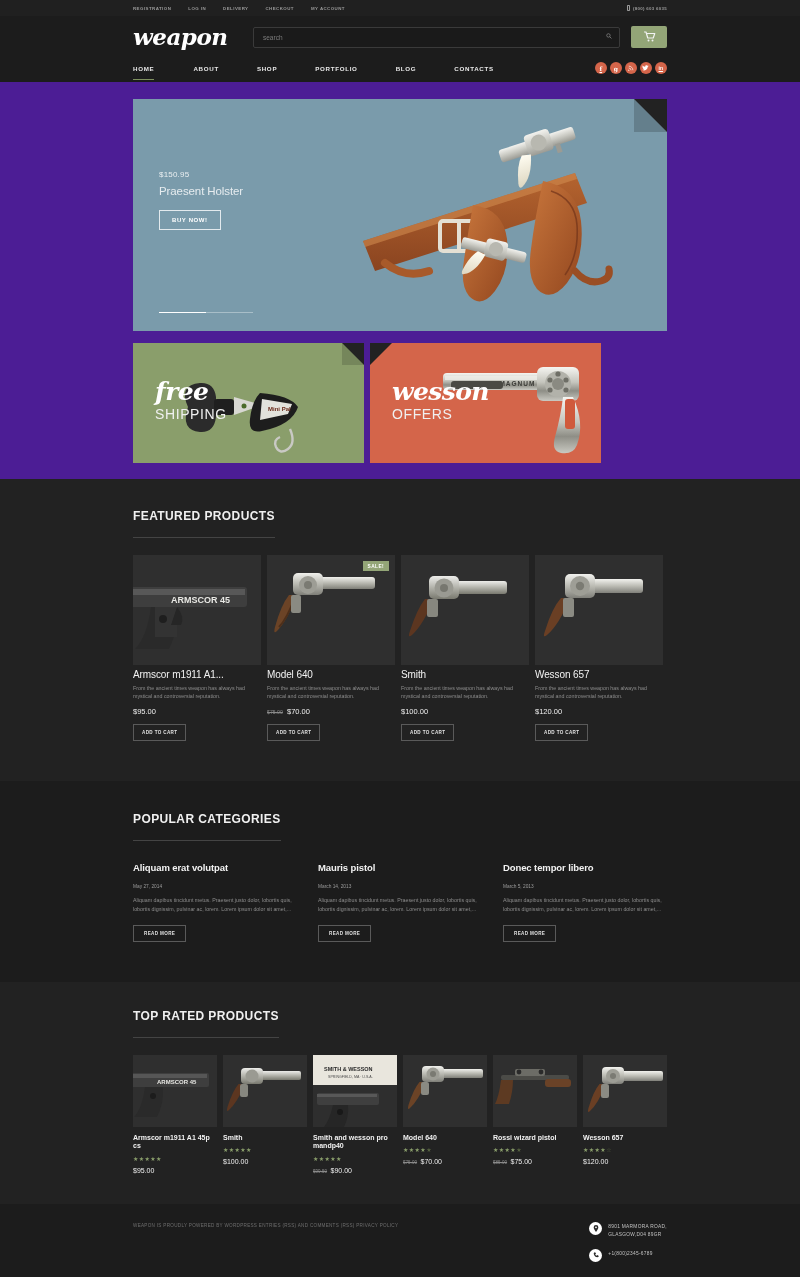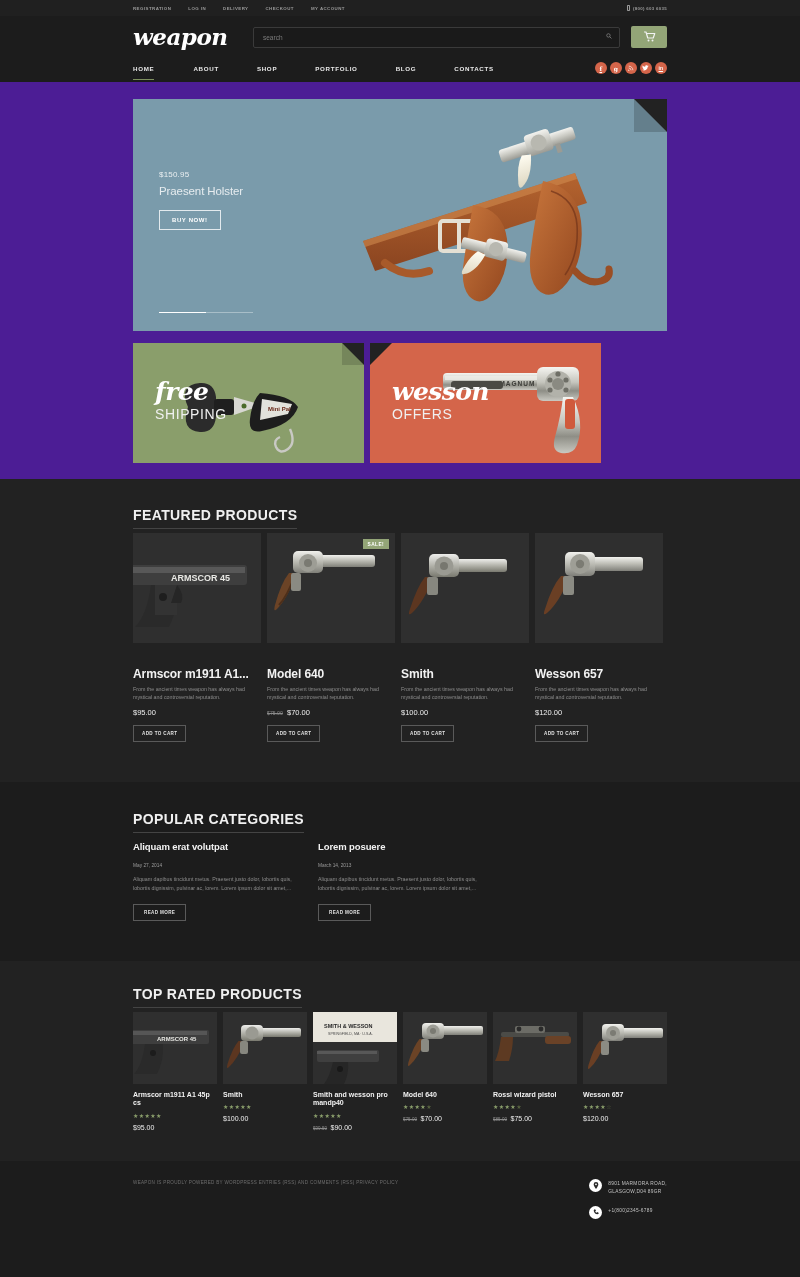--- a/index.html
+++ b/index.html
@@ -117,39 +117,39 @@
   }
   .promo-txt { position: absolute; left: 22px; top: 37px; }
   .promo-big {
     font-family: "DejaVu Serif", serif; font-style: italic; font-weight: bold;
     font-size: 25px; color: #fff; line-height: .95; letter-spacing: -.6px;
   }
   .promo-small { font-size: 14px; color: #f0f0f0; letter-spacing: .6px; margin-top: 2px; }
 
   
   .sec-title {
-    font-size: 14px; font-weight: bold; color: #f0f0f0;
-    letter-spacing: .4px; padding-bottom: 5px; display: inline-block;
-    border-bottom: 1px solid #444; margin-bottom: 4px;
+    font-size: 12px; font-weight: bold; color: #f0f0f0;
+    letter-spacing: .4px; padding-bottom: 14px; display: inline-block;
+    border-bottom: 1px solid #444; margin-bottom: 17px;
   }
 
   
   .featured { background: #222222; padding: 27px 0 40px; }
   .prod-grid { display: flex; gap: 6px; }
   .prod { width: 128px; }
   .prod-img {
     width: 128px; height: 110px; background: #2e2e2e; position: relative;
     overflow: hidden; display: block;
   }
   .sale-badge {
     position: absolute; top: 6px; right: 6px; z-index: 3;
     background: #93a577; color: #fff; font-size: 4.8px; font-weight: bold;
     padding: 2.5px 5px; letter-spacing: .4px;
   }
-  .prod-name { font-size: 12px; color: #f2f2f2; font-weight: bold; margin-top: 24px; letter-spacing: -.1px; }
+  .prod-name { font-size: 10px; color: #f2f2f2; font-weight: normal; margin-top: 4px; letter-spacing: -.1px; }
   .prod-desc { font-size: 5.3px; color: #8d8d8d; line-height: 1.55; margin-top: 4px; }
   .prod-price { font-size: 7.5px; color: #ededed; margin-top: 7px; }
   .prod-price .old { color: #8a8a8a; font-size: 5.2px; text-decoration: line-through; margin-right: 2px; }
   .cart-lnk {
     display: inline-block; margin-top: 8px; padding: 5px 8px;
     border: 1px solid #5a5a5a; color: #e0e0e0; font-size: 4.6px;
     letter-spacing: .35px; font-weight: bold; text-decoration: none; background: transparent;
     cursor: pointer; font-family: "Liberation Sans", sans-serif;
   }
 
@@ -501,26 +501,32 @@
     <div class="cat-grid">
 
       <div class="cat">
         <div class="cat-title">Aliquam erat volutpat</div>
         <div class="cat-date">May 27, 2014</div>
         <div class="cat-desc">Aliquam dapibus tincidunt metus. Praesent justo dolor, lobortis quis, lobortis dignissim, pulvinar ac, lorem. Lorem ipsum dolor sit amet,...</div>
         <a href="#" class="read-more">READ MORE</a>
       </div>
 
       <div class="cat">
-        <div class="cat-title">Lorem posuere</div>
+        <div class="cat-title">Mauris pistol</div>
         <div class="cat-date">March 14, 2013</div>
         <div class="cat-desc">Aliquam dapibus tincidunt metus. Praesent justo dolor, lobortis quis, lobortis dignissim, pulvinar ac, lorem. Lorem ipsum dolor sit amet,...</div>
         <a href="#" class="read-more">READ MORE</a>
       </div>
 
+      <div class="cat">
+        <div class="cat-title">Donec tempor libero</div>
+        <div class="cat-date">March 5, 2013</div>
+        <div class="cat-desc">Aliquam dapibus tincidunt metus. Praesent justo dolor, lobortis quis, lobortis dignissim, pulvinar ac, lorem. Lorem ipsum dolor sit amet,...</div>
+        <a href="#" class="read-more">READ MORE</a>
+      </div>
 
     </div>
   </div>
 </div>
 
 <div class="toprated">
   <div class="wrap">
     <div class="sec-title">TOP RATED PRODUCTS</div>
     <div class="tr-grid">
 

